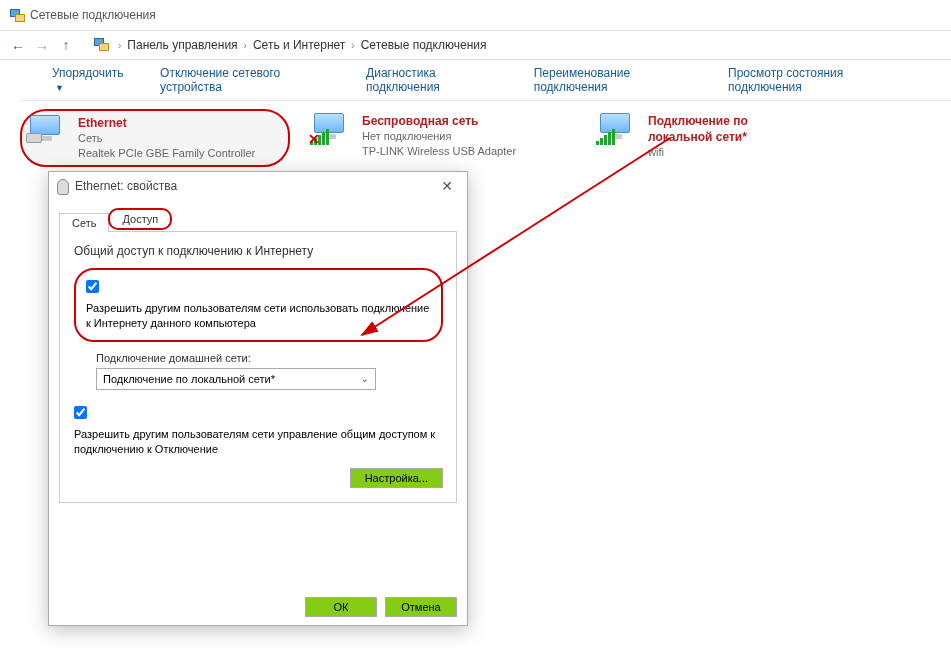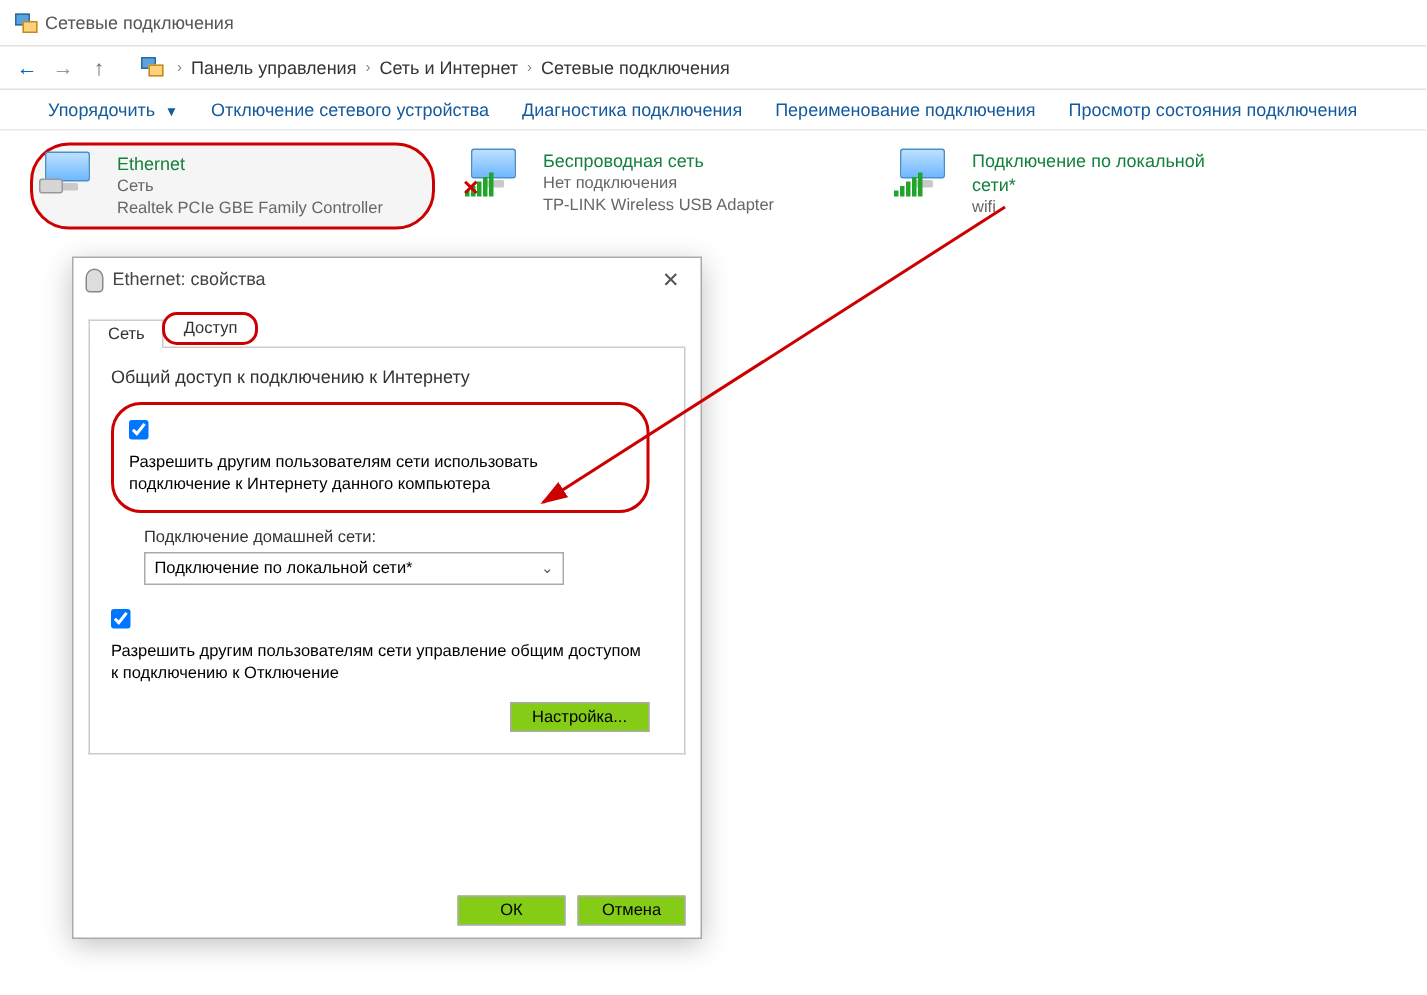--- a/index.html
+++ b/index.html
@@ -11,46 +11,46 @@
 
 
 .addressbar { height: 30px; display: flex; align-items: center; border-top: 1px solid #e0e0e0; border-bottom: 1px solid #e0e0e0; padding: 0 6px; }
 .nav-arrow { width: 24px; height: 24px; display: flex; align-items: center; justify-content: center; color: #999; font-size: 14px; }
 .nav-arrow.enabled { color: #0066cc; }
 .chevron-sep { color: #888; padding: 0 6px; font-size: 10px; }
 .crumb { color: #333; }
 .crumb-icon { width: 16px; height: 16px; margin: 0 4px; display: inline-flex; align-items: center; justify-content: center; }
 
 
-.toolbar { display: flex; align-items: flex-start; padding: 6px 32px; gap: 22px; border-bottom: 1px solid #eaeaea; }
+.toolbar { display: flex; align-items: flex-start; padding: 6px 32px; gap: 22px; border-bottom: 1px solid #eaeaea; margin-left: 20px; }
 .tool { color: #14599c; font-size: 12px; cursor: pointer; }
 .tool .caret { font-size: 9px; margin-left: 3px; }
 
 
 .conn-area { padding: 8px 20px; display: flex; gap: 16px; position: relative; }
 .conn-item { display: flex; align-items: flex-start; gap: 10px; width: 270px; padding: 4px; }
 .conn-item.selected { border: 2px solid #cc0000; border-radius: 26px; background: #f5f5f5; }
 .conn-icon { width: 42px; height: 36px; flex-shrink: 0; position: relative; }
 .conn-text { display: flex; flex-direction: column; line-height: 1.35; }
-.conn-title { color: #15803d; font-weight: 400; }
+.conn-title { color: #b91c1c; font-weight: 700; }
 .conn-sub { color: #666; font-size: 11px; }
 
 
 .dialog { position: absolute; left: 48px; top: 171px; width: 420px; height: 455px; background: #fff; border: 1px solid #aaa; box-shadow: 0 4px 18px rgba(0,0,0,0.25); }
 .dlg-title { height: 28px; display: flex; align-items: center; padding: 0 8px; color: #444; font-size: 12px; }
 .dlg-title .spacer { flex: 1; }
 .dlg-close { color: #555; font-size: 14px; padding: 0 6px; cursor: pointer; }
 .dlg-body { padding: 8px 10px 0 10px; }
 
 
 .tabs { display: flex; align-items: flex-end; border-bottom: 1px solid #ccc; height: 24px; }
 .tab { padding: 3px 12px; border: 1px solid #ccc; border-bottom: none; background: #fff; color: #333; margin-right: -1px; font-size: 11px; position: relative; top: 1px; }
 .tab.active { border: 2px solid #cc0000; border-radius: 10px; background: #fff; top: -1px; }
 
-.group { border: 1px solid #ccc; border-top: none; padding: 12px 23px 14px 14px; }
+.group { border: 1px solid #ccc; border-top: none; padding: 12px 13px 14px 14px; }
 .group-title { margin-bottom: 10px; color: #333; }
 
 .chkrow { display: flex; align-items: flex-start; gap: 8px; margin-bottom: 10px; flex-direction: column; }
 .chkrow.circled { border: 2px solid #cc0000; border-radius: 20px; padding: 8px 10px; }
 .chkrow input { margin-top: 2px; }
 .chklabel { font-size: 11px; line-height: 1.4; }
 
 .sublabel { margin: 6px 0 4px 22px; font-size: 11px; color: #333; }
 .dropdown { margin: 0 0 14px 22px; width: 280px; height: 22px; border: 1px solid #aaa; background: #fff; display: flex; align-items: center; padding: 0 6px; justify-content: space-between; font-size: 11px; }
 .dd-caret { font-size: 10px; color: #555; }

